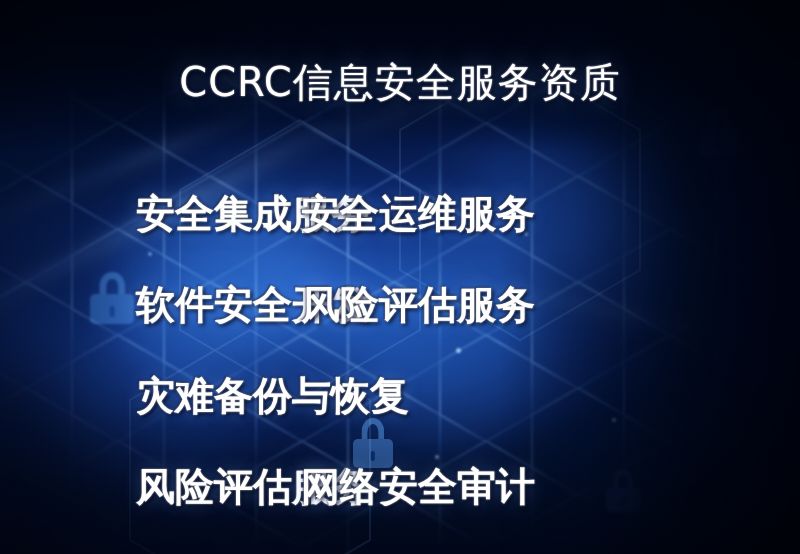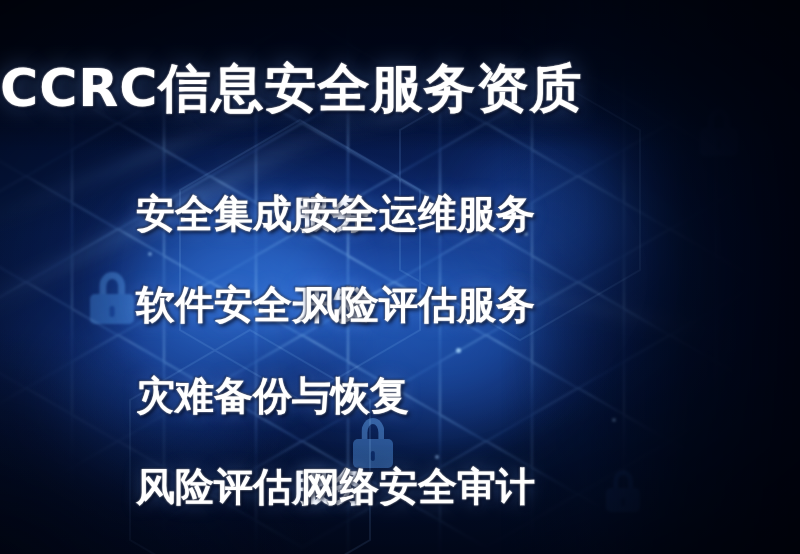--- a/index.html
+++ b/index.html
@@ -79,22 +79,23 @@
   }
 
   
   .node{ position:absolute; border-radius:50%; background:#9ecaff; filter:blur(1px); mix-blend-mode:screen; }
 
   
   .content{ position:absolute; inset:0; }
 
   .title{
     position:absolute; left:0; right:0; top:62px;
-    font-size:52px; line-height:1;
-    font-weight:bold;
+    text-align:center;
+    font-size:40px; line-height:1;
+    font-weight:normal;
     color:#ffffff;
     letter-spacing:1px;
     text-shadow:
       0 0 2px rgba(255,255,255,.85),
       2px 2px 4px rgba(0,6,26,.95),
       -1px -1px 2px rgba(0,8,30,.8),
       0 0 22px rgba(120,170,255,.45);
   }
 
   .grid{

